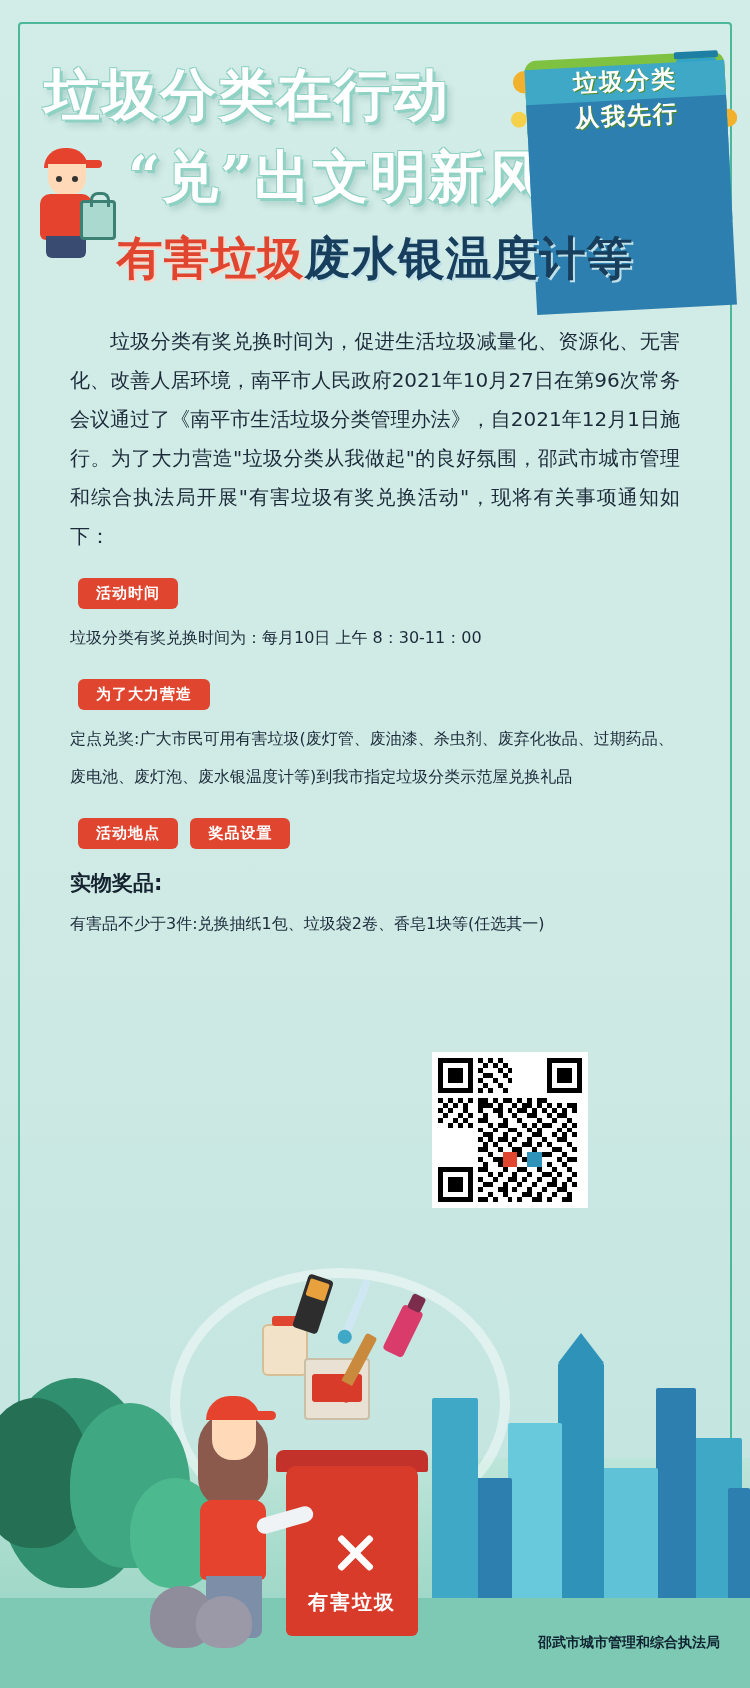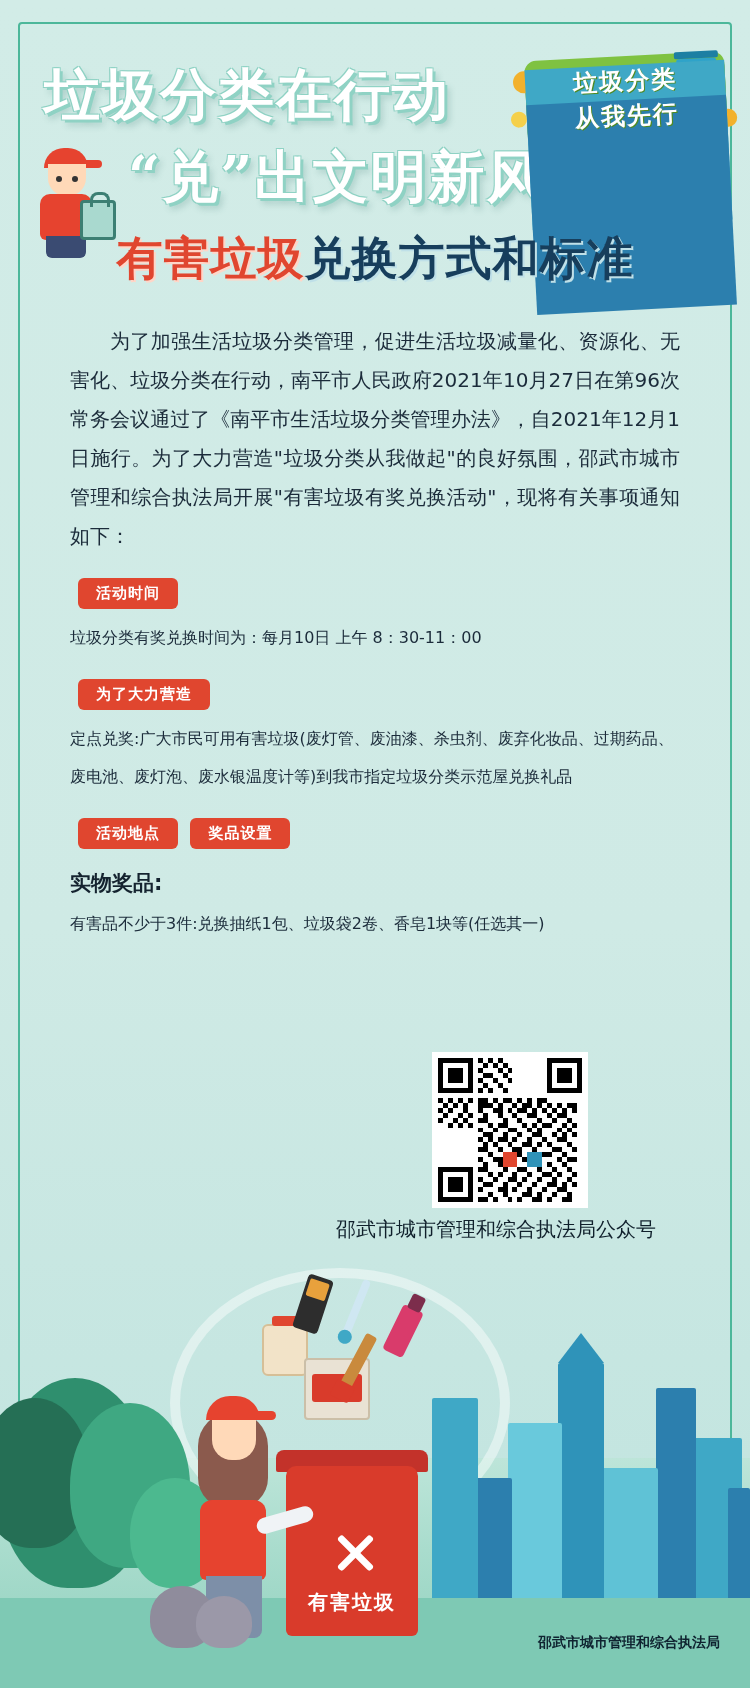--- a/index.html
+++ b/index.html
@@ -388,26 +388,26 @@
       <span class="badge-dot d1"></span>
       <span class="badge-dot d2"></span>
       <span class="badge-dot d3"></span>
       <span class="badge-bin"></span>
       <div class="b-line b1">垃圾分类</div>
       <div class="b-line b2">从我先行</div>
     </div>
   </div>
 
   <div class="subtitle">
-    <span class="red">有害垃圾</span><span class="dark">兑换方式和标准</span>
+    <span class="red">有害垃圾</span><span class="dark">废水银温度计等</span>
   </div>
 
   <div class="content">
 
-    <div class="para">为了加强生活垃圾分类管理，促进生活垃圾减量化、资源化、无害化、垃圾分类在行动，南平市人民政府2021年10月27日在第96次常务会议通过了《南平市生活垃圾分类管理办法》，自2021年12月1日施行。为了大力营造"垃圾分类从我做起"的良好氛围，邵武市城市管理和综合执法局开展"有害垃圾有奖兑换活动"，现将有关事项通知如下：</div>
+    <div class="para">垃圾分类有奖兑换时间为，促进生活垃圾减量化、资源化、无害化、改善人居环境，南平市人民政府2021年10月27日在第96次常务会议通过了《南平市生活垃圾分类管理办法》，自2021年12月1日施行。为了大力营造"垃圾分类从我做起"的良好氛围，邵武市城市管理和综合执法局开展"有害垃圾有奖兑换活动"，现将有关事项通知如下：</div>
 
     <div class="section-label">活动时间</div>
     <div class="line">垃圾分类有奖兑换时间为：每月10日 上午 8：30-11：00</div>
 
     <div class="section-label">为了大力营造</div>
     <div class="line">定点兑奖:广大市民可用有害垃圾(废灯管、废油漆、杀虫剂、废弃化妆品、过期药品、废电池、废灯泡、废水银温度计等)到我市指定垃圾分类示范屋兑换礼品</div>
 
     <div class="section-label">活动地点</div>
 
     <div class="section-label">奖品设置</div>
@@ -617,21 +617,20 @@
       </g>
       <g fill="#e0462f">
         <rect x="13" y="19" width="3" height="3"></rect>
       </g>
       <g fill="#2f93b9">
         <rect x="18" y="19" width="3" height="3"></rect>
       </g>
     </svg>
   </div>
 
-  <div class="qr-caption">邵武市城市管理和综合执法局公众号</div>
 
   <div class="bottom">
     <div class="ground"></div>
     <div class="halo"></div>
 
     <div class="city">
       <span class="bld b1"></span>
       <span class="bld b2"></span>
       <span class="bld b3"></span>
       <span class="bld b4"></span>

